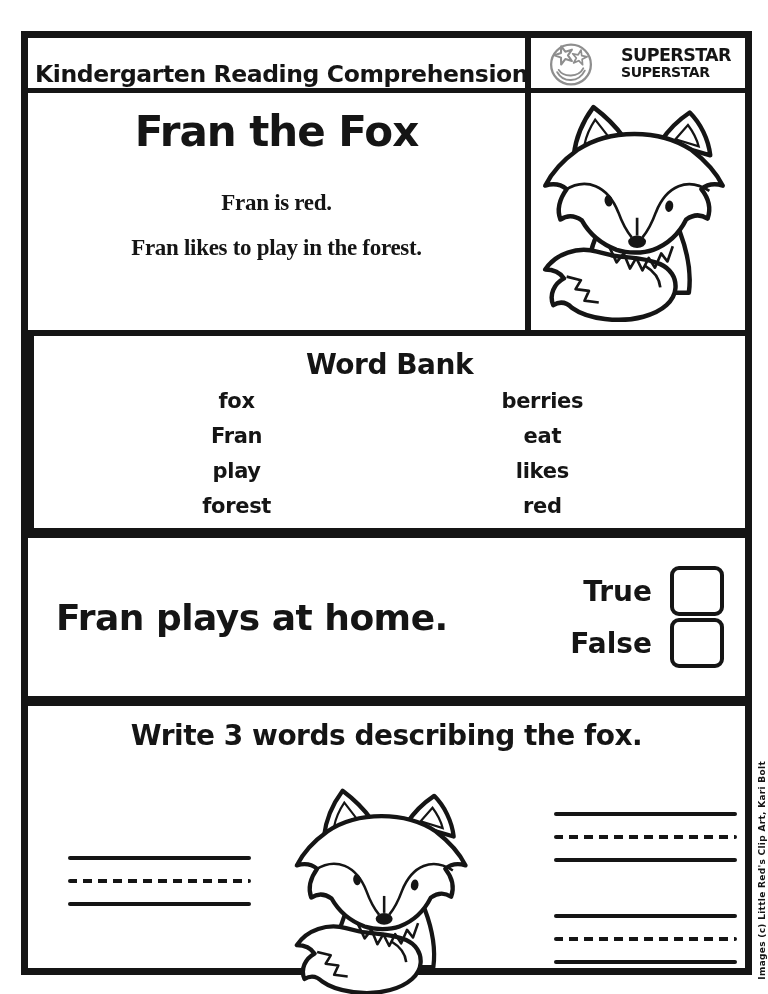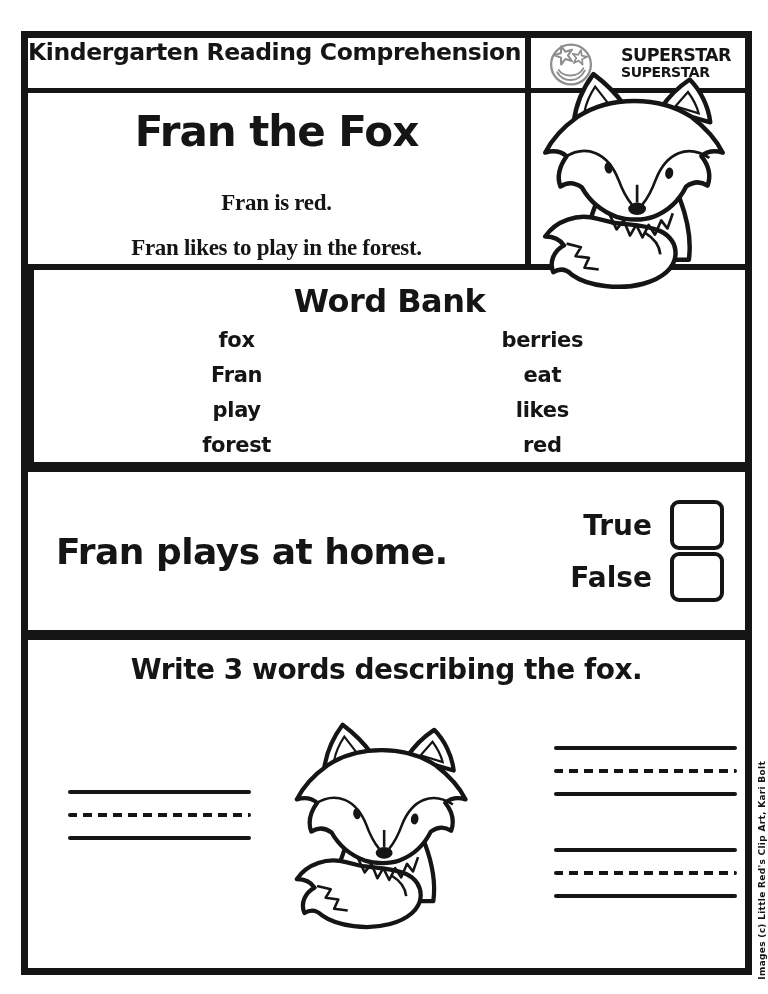--- a/index.html
+++ b/index.html
@@ -11,47 +11,47 @@
 
   .row { display:flex; flex:none; }
   .hdiv { background:#151515; flex:none; }
   .h5 { height:5px; } .h6 { height:6px; } .h10 { height:10px; }
   .vdiv { width:6px; background:#151515; flex:none; }
   .c-left { width:497px; flex:none; position:relative; }
   .c-right { flex:1; position:relative; }
 
   
   .r-header { height:50px; }
-  .header-cell { display:flex; align-items:flex-start; }
+  .header-cell { display:flex; align-items:flex-end; padding-left:7px; }
   .header-title { font-size:23.5px; letter-spacing:-0.4px; white-space:nowrap; }
   .logo-cell { display:flex; align-items:center; justify-content:center; gap:24px; }
   .logo-svg { width:52px; height:52px; flex:none; }
   .brand-text { line-height:1.02; }
   .brand-l1 { font-size:17.5px; letter-spacing:-0.6px; }
   .brand-l2 { font-size:14px; letter-spacing:-0.4px; }
 
   
-  .r-story { height:171px; }
+  .r-story { height:237px; }
   .story-cell { text-align:center; }
   .story-title { font-size:42px; letter-spacing:-1px; margin-top:14px; }
   .story-text { margin-top:24px; font-size:23px; letter-spacing:-0.3px;font-family:Liberation Serif, serif; }
   .story-line { line-height:45px; }
   .fox-cell { display:flex; align-items:center; justify-content:center; }
 
   
   .r-question { height:192px; }
   .question-cell { text-align:center; }
   .q-prompt { font-size:27px; letter-spacing:-0.5px; margin-top:30px; }
   .lines-set { display:flex; flex-direction:column; }
   .q-lines { width:432px; margin:28px auto 0 auto; }
   .ln { height:4px; background:#151515; border-radius:2px; flex:none; }
   .ln.dashed { background:repeating-linear-gradient(to right,#151515 0 9px,transparent 9px 15px); }
   .ln + .ln { margin-top:19px; }
   .wordbank-cell { text-align:center; }
-  .wb-title { font-size:32px; letter-spacing:-0.5px; margin-top:12px; }
+  .wb-title { font-size:28px; letter-spacing:-0.5px; margin-top:12px; }
   .wb-grid { display:grid; grid-template-columns:1fr 1fr; row-gap:11px; font-size:21px;
              letter-spacing:-0.3px; width:86%; margin:8px auto 0 auto; }
 
   
   .r-tf { height:158px; align-items:center; justify-content:space-between;
           padding:0 21px 0 28px; }
   .tf-statement { font-size:36px; letter-spacing:-0.5px; white-space:nowrap; }
   .tf-options { display:flex; flex-direction:column; gap:2px; align-items:flex-end; }
   .tf-opt { display:flex; align-items:center; gap:18px; }
   .tf-label { font-size:28px; }

